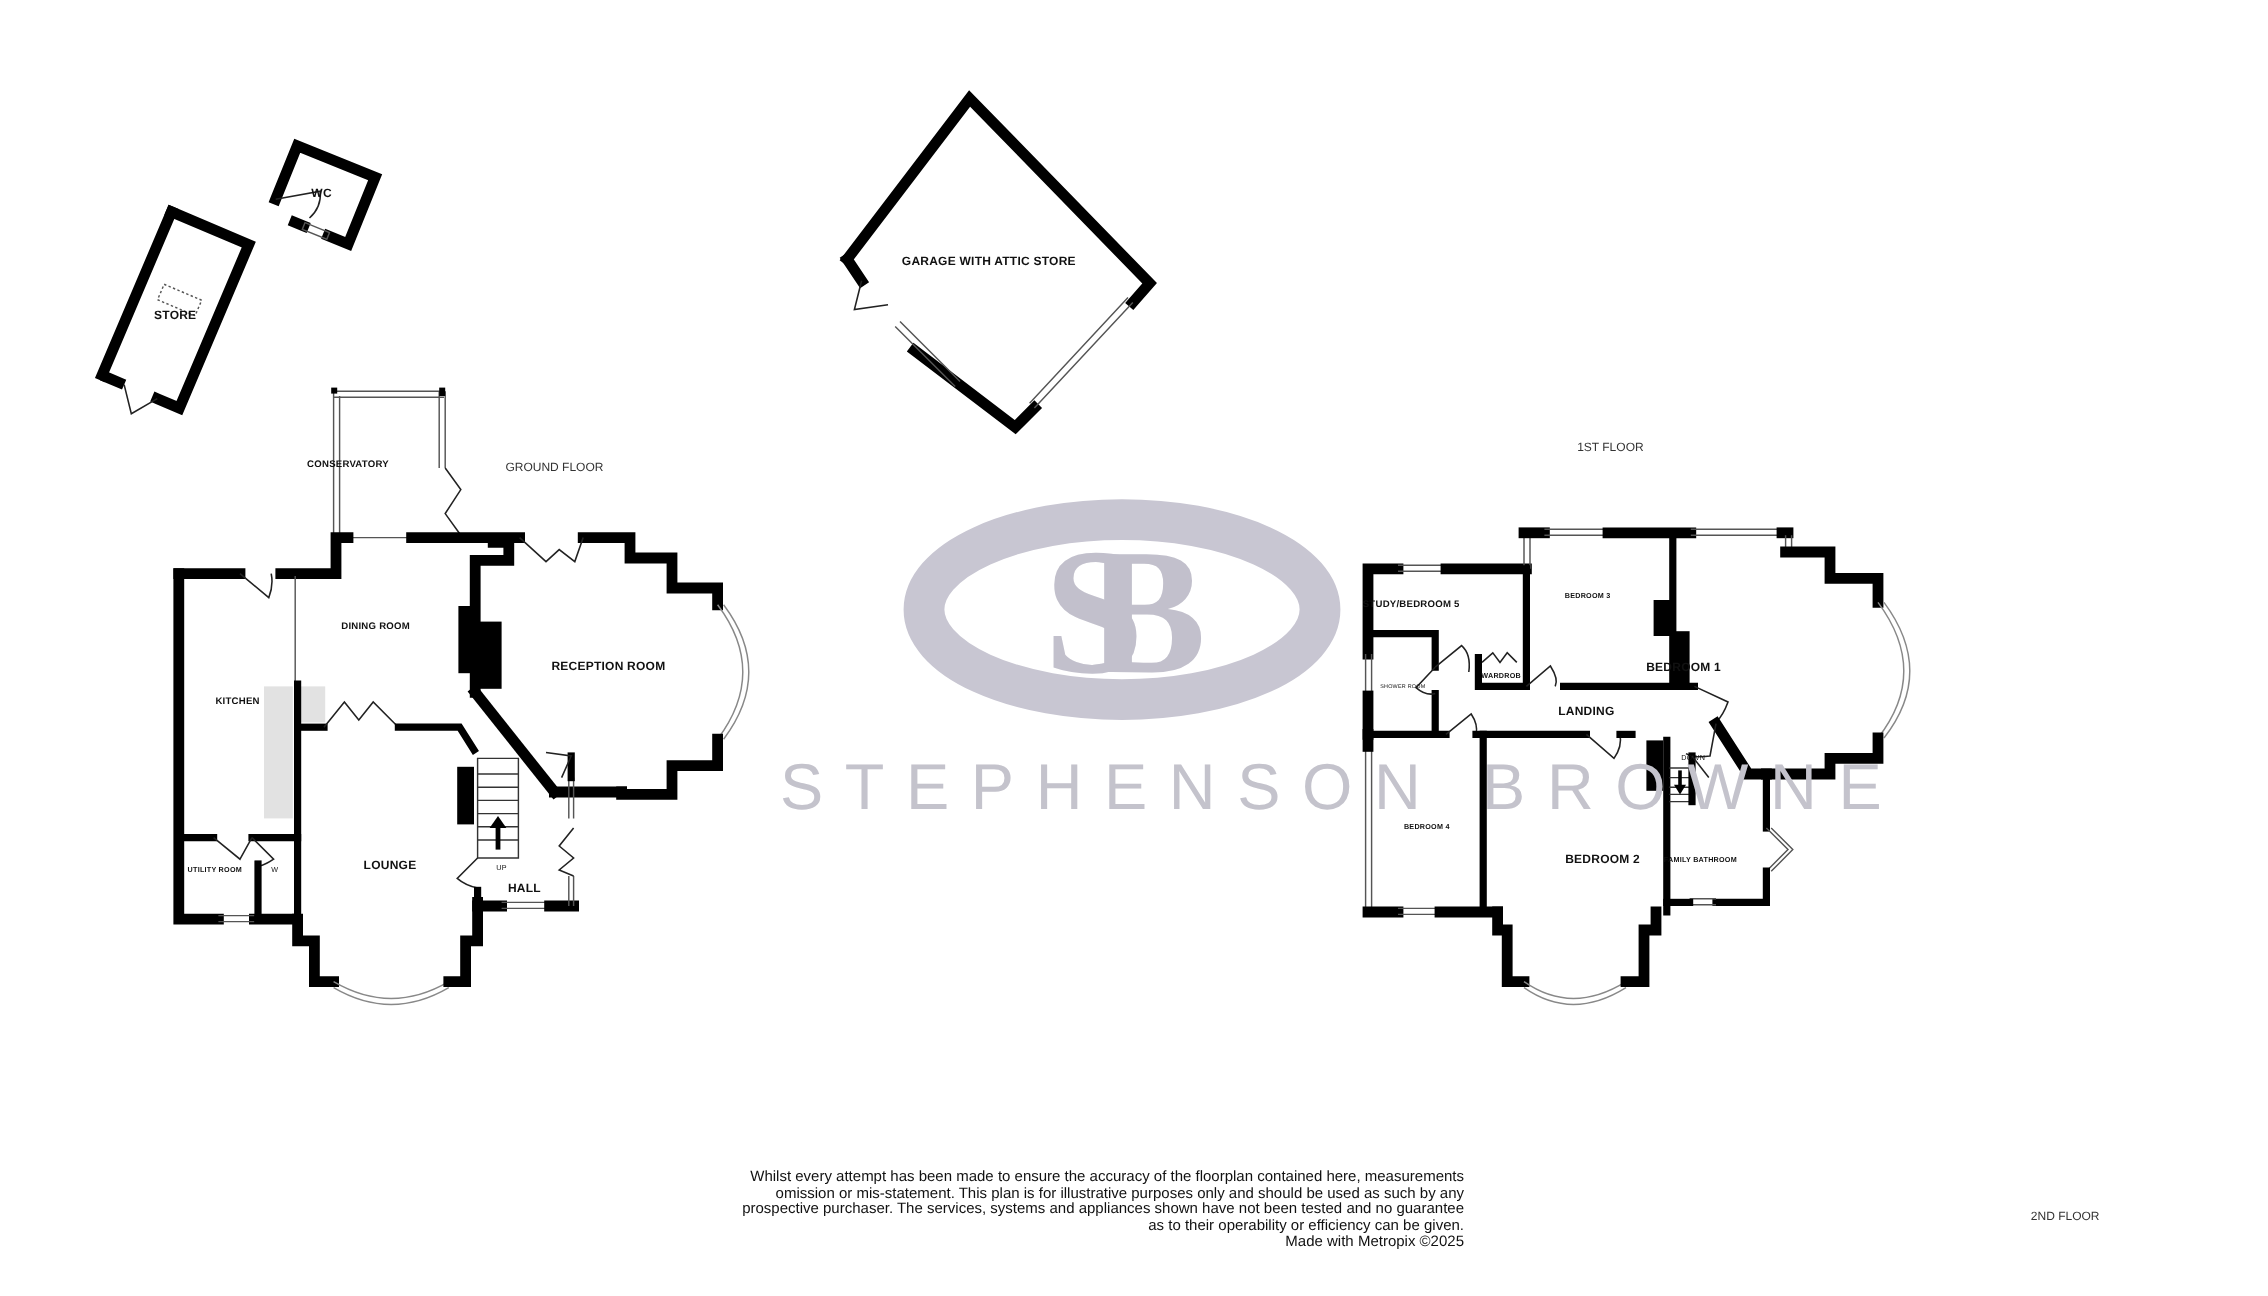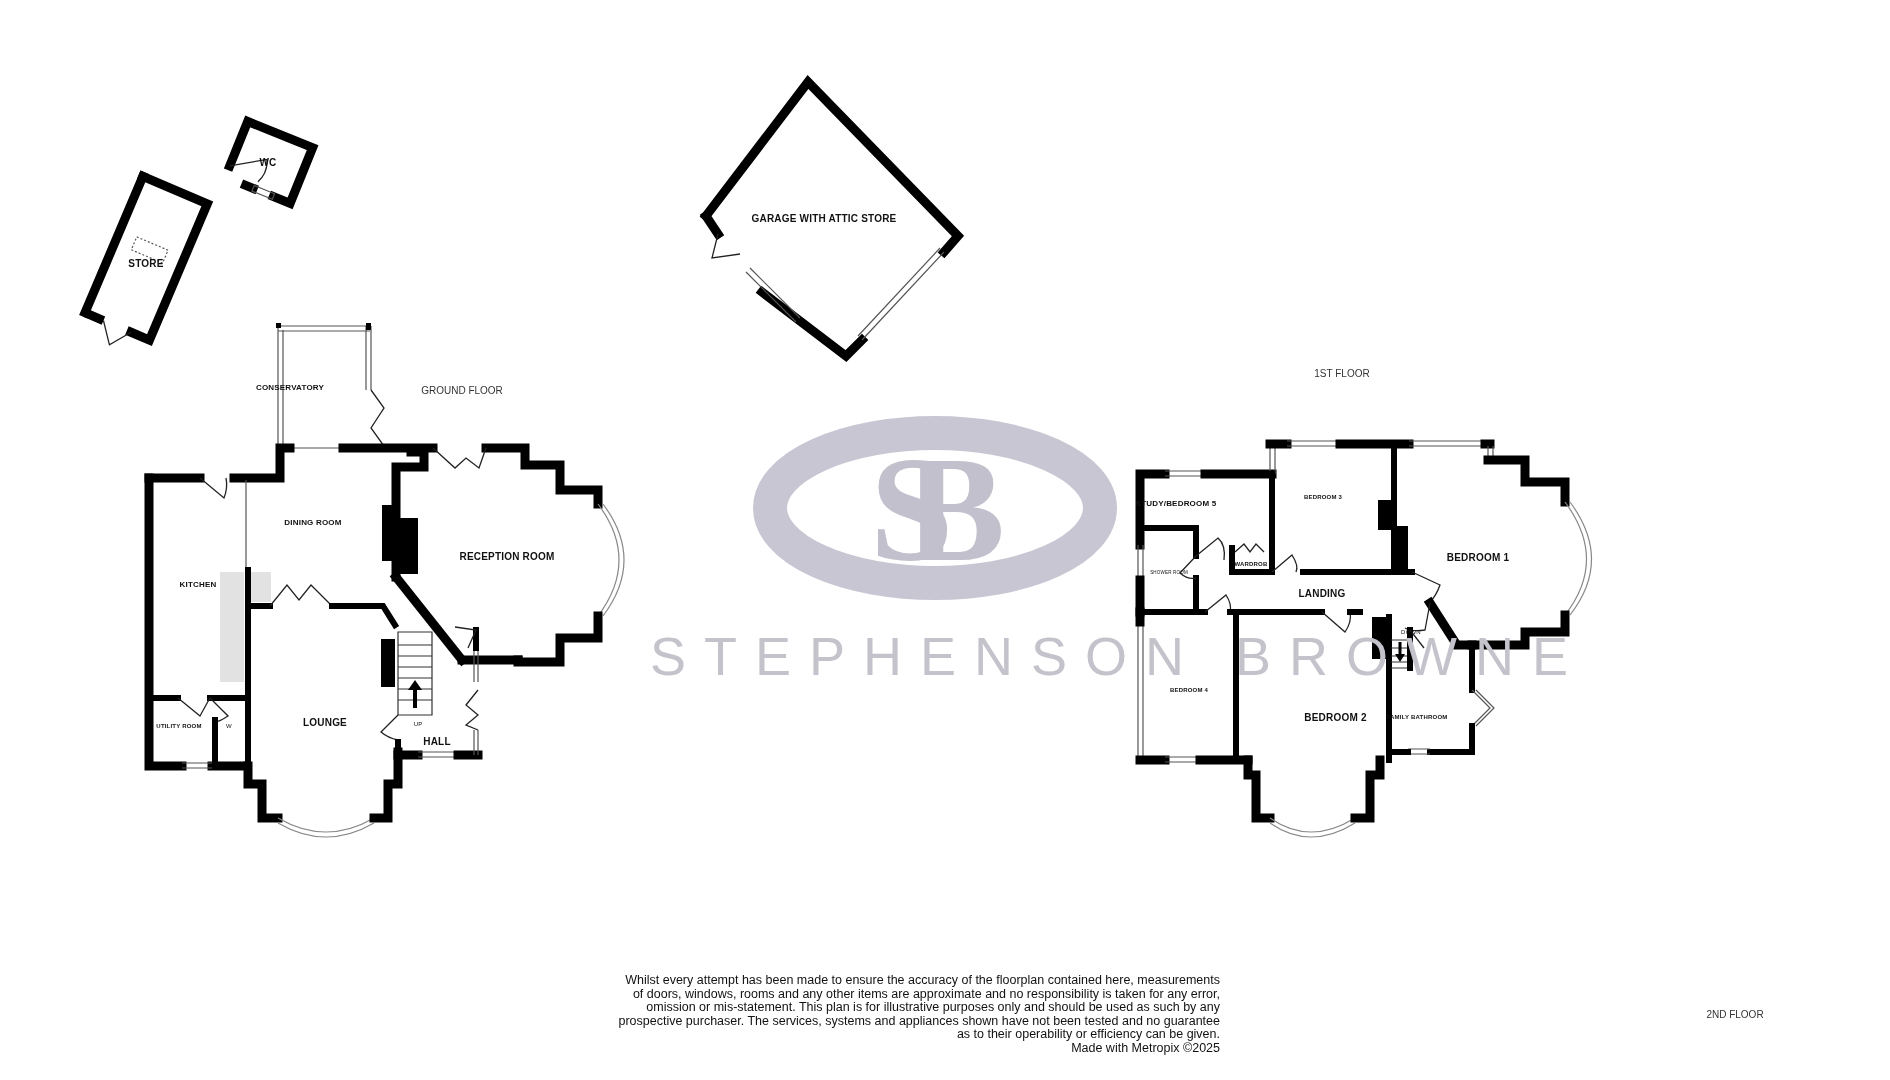--- a/index.html
+++ b/index.html
@@ -217,33 +217,32 @@
 <div class="room-label sm" style="left:198px; top:584px;">KITCHEN</div>
 <div class="room-label xs" style="left:179px; top:726px; font-weight:bold;">UTILITY ROOM</div>
 <div class="room-label xs" style="left:229px; top:726px;">W</div>
 <div class="room-label md" style="left:325px; top:722px;">LOUNGE</div>
 <div class="room-label md" style="left:437px; top:741px;">HALL</div>
 <div class="room-label xs" style="left:418px; top:724px;">UP</div>
 
 <div class="floor-label" style="left:1342px; top:373px;">1ST FLOOR</div>
 <div class="room-label sm" style="left:1176px; top:503px;">STUDY/BEDROOM 5</div>
 <div class="room-label xs" style="left:1323px; top:497px; font-weight:bold;">BEDROOM 3</div>
-<div class="room-label md" style="left:1478px; top:557px;">BEDROOM 1</div>
+<div class="room-label md" style="left:1403px; top:557px;">BEDROOM 1</div>
 <div class="room-label xs" style="left:1169px; top:572px; font-size:4.5px;">SHOWER ROOM</div>
 <div class="room-label xs" style="left:1251px; top:564px; font-weight:bold;">WARDROB</div>
 <div class="room-label md" style="left:1322px; top:593px;">LANDING</div>
 <div class="room-label xs" style="left:1189px; top:690px; font-weight:bold;">BEDROOM 4</div>
 <div class="room-label md" style="left:1313px; top:717px;padding-left:45px;">BEDROOM 2</div>
 <div class="room-label xs" style="left:1417px; top:717px; font-weight:bold;">FAMILY BATHROOM</div>
 <div class="room-label xs" style="left:1411px; top:632px;">DOWN</div>
 
-<div class="floor-label" style="left:1721px; top:1014px;margin-left:14px;">2ND FLOOR</div>
+<div class="floor-label" style="left:1721px; top:1014px;">2ND FLOOR</div>
 
 <div class="brand-text">STEPHENSON BROWNE</div>
 
 <div class="disclaimer">
   <div>Whilst every attempt has been made to ensure the accuracy of the floorplan contained here, measurements</div>
-  <div>of doors, windows, rooms and any other items are approximate and no responsibility is taken for any error,</div>
   <div>omission or mis-statement. This plan is for illustrative purposes only and should be used as such by any</div>
   <div>prospective purchaser. The services, systems and appliances shown have not been tested and no guarantee</div>
   <div>as to their operability or efficiency can be given.</div>
   <div>Made with Metropix ©2025</div>
 </div>
 
 </body></html>

